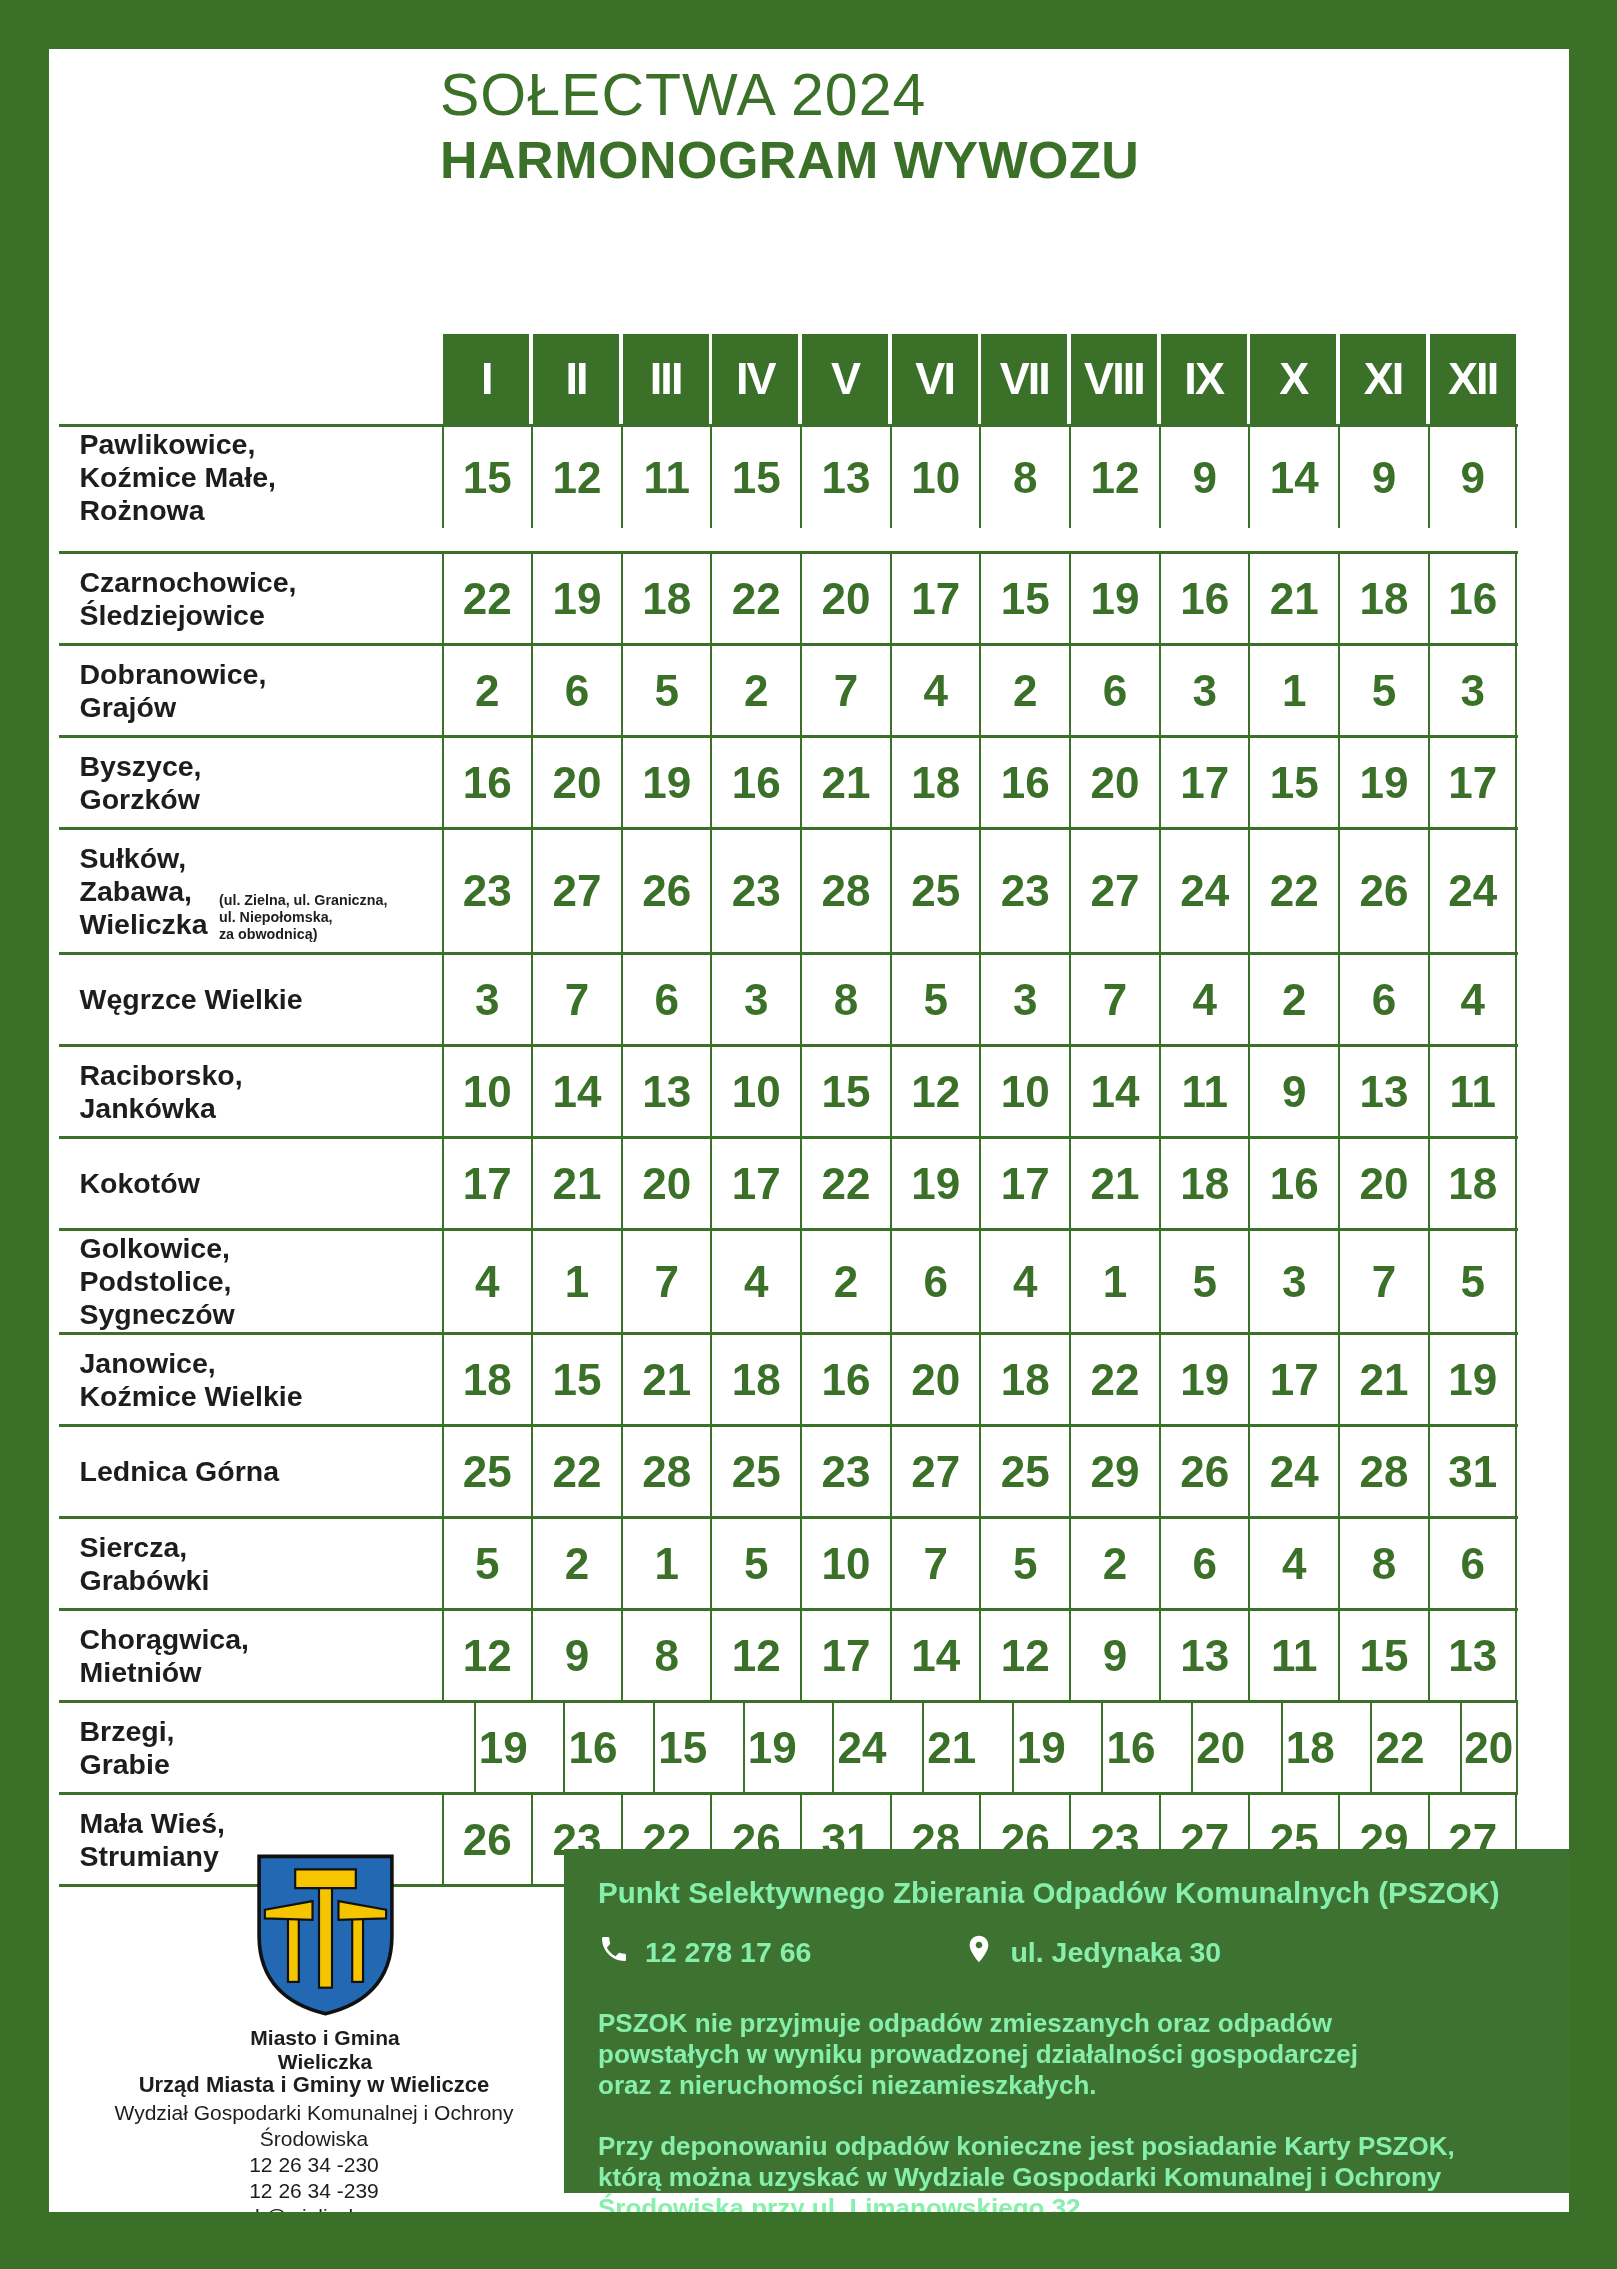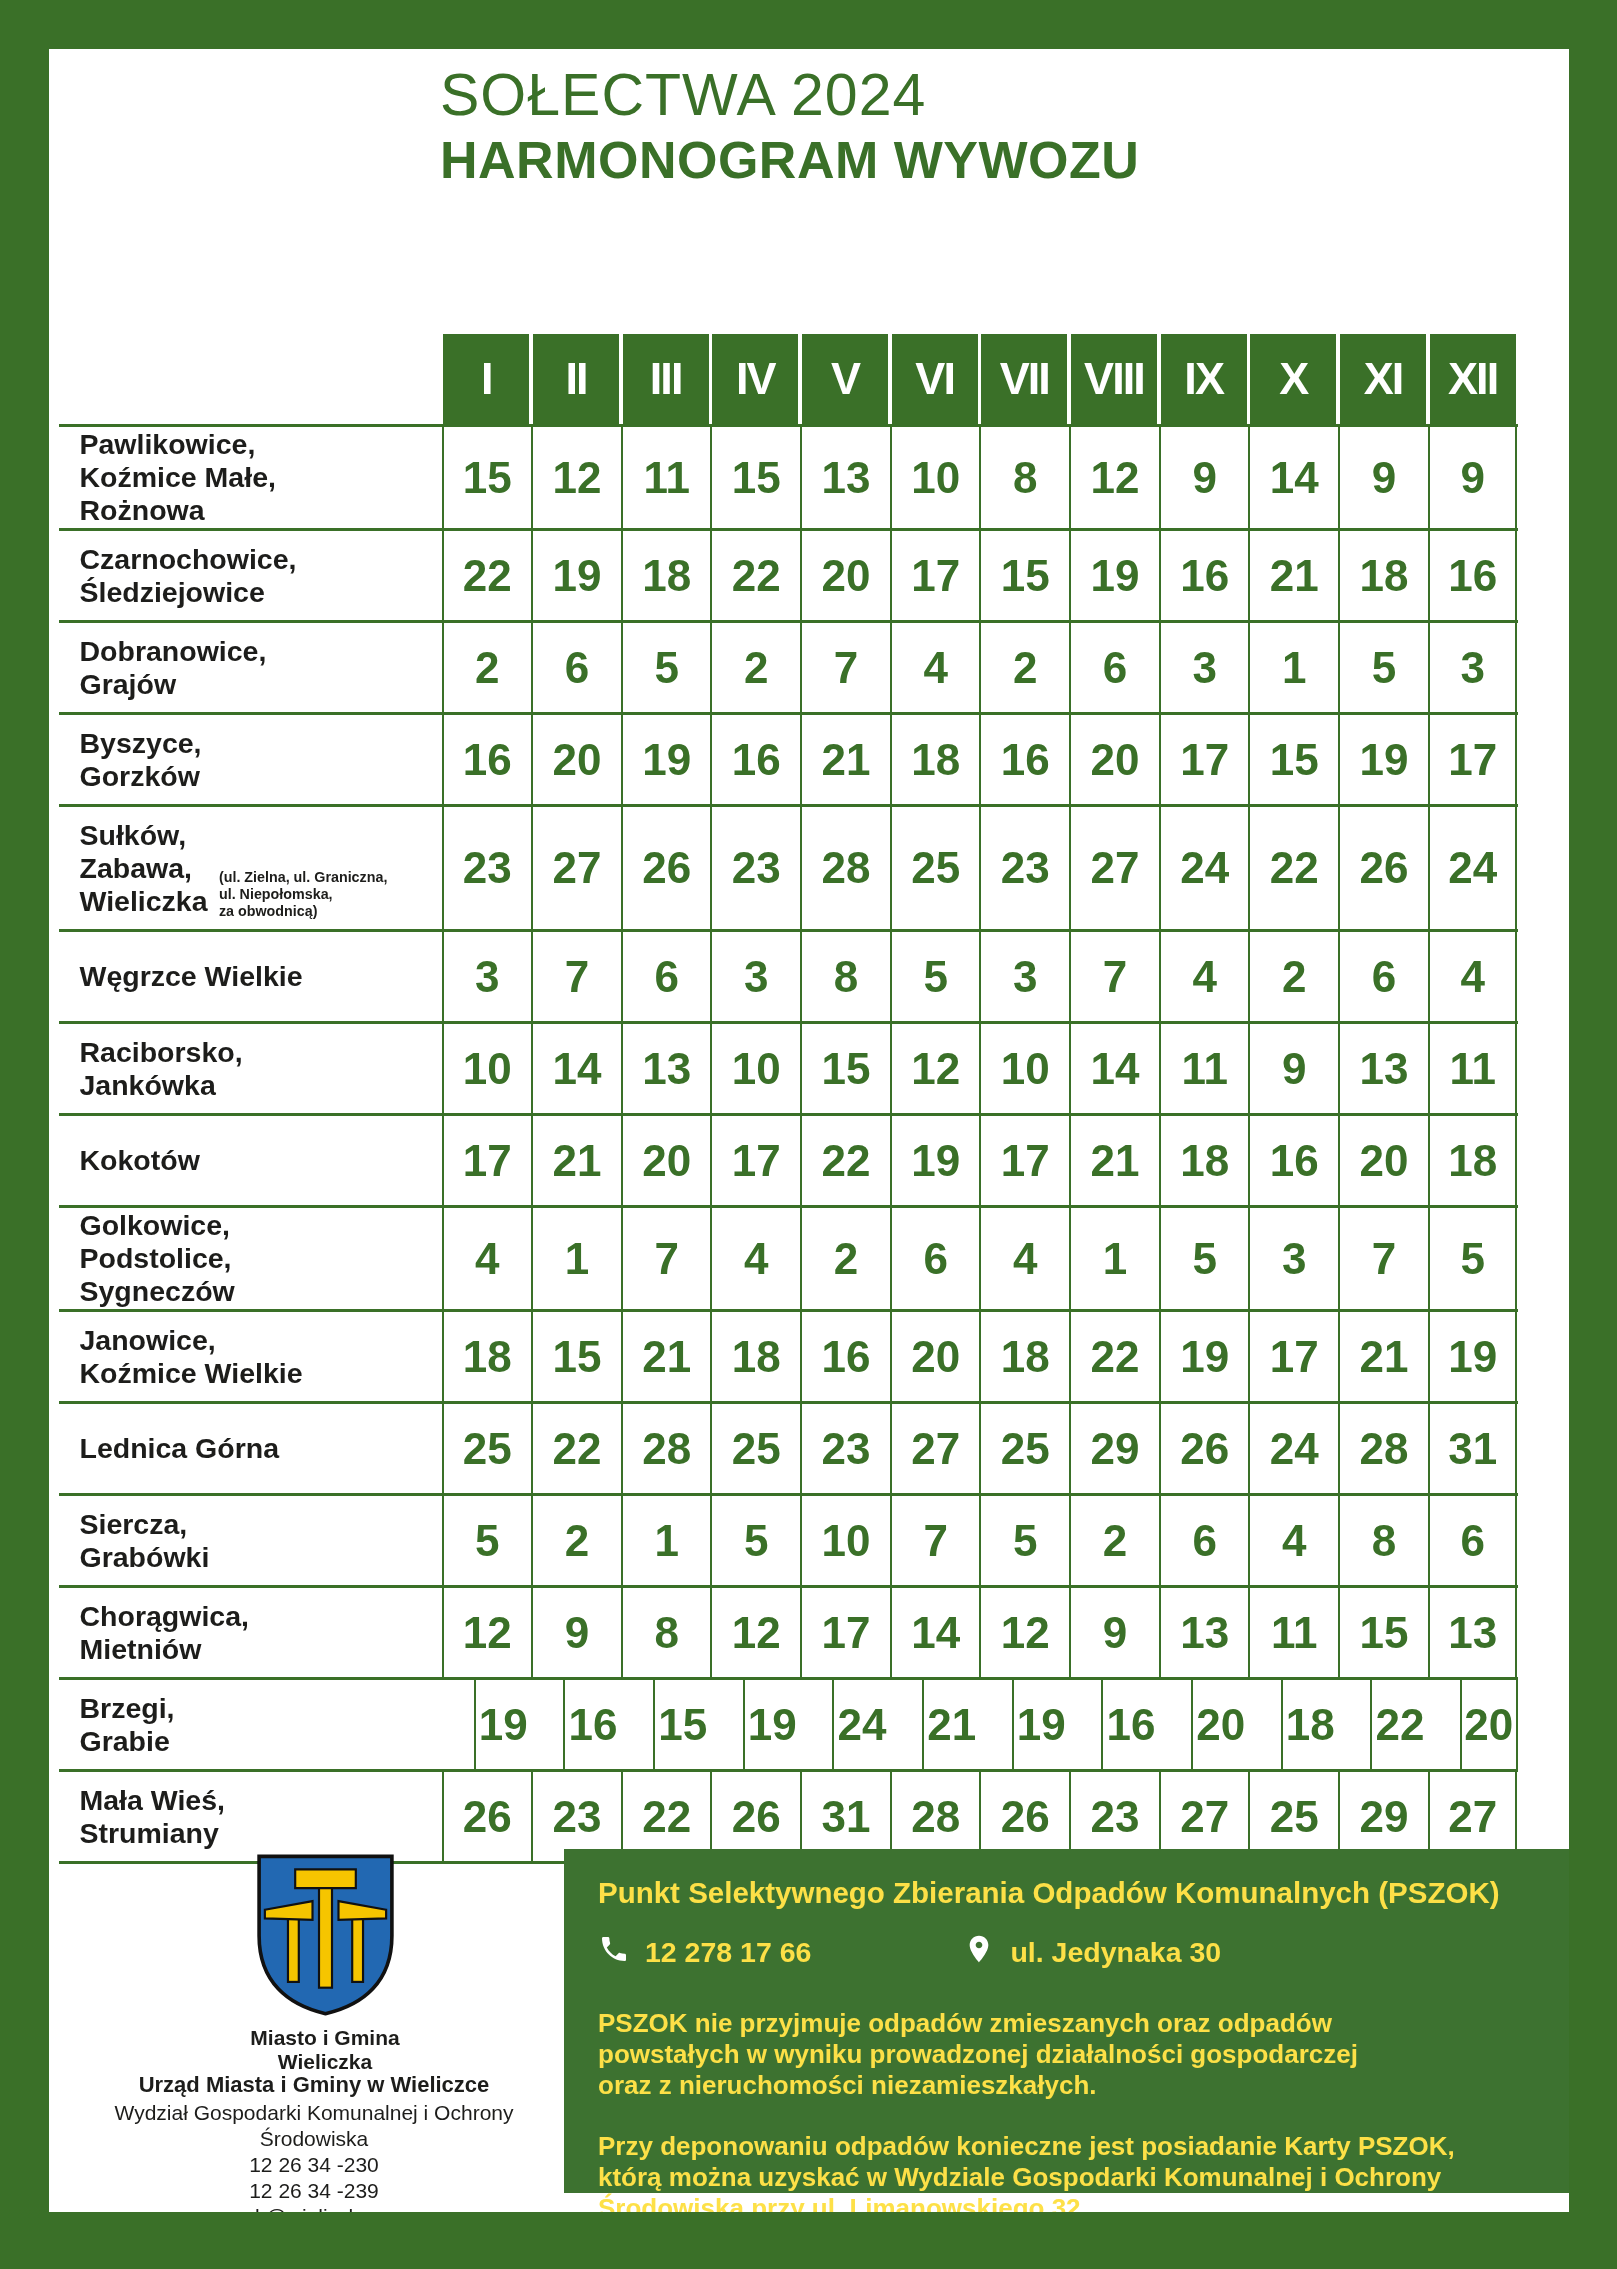--- a/index.html
+++ b/index.html
@@ -57,21 +57,21 @@
   .row > .dcell:last-child{border-right:2.9px solid var(--g);}
   
   .crest-block{position:absolute;left:162px;top:1803px;width:228px;text-align:center;}
   .crest-block svg{display:block;margin:0 auto;}
   .crest-caption{font-size:21px;font-weight:700;color:var(--blk);margin-top:7.6px;}
   .office{position:absolute;left:27px;top:2022px;width:476px;text-align:center;color:var(--blk);}
   .office-title{font-size:22px;font-weight:700;line-height:27px;}
   .office-lines{font-size:21px;font-weight:400;line-height:26px;white-space:pre-line;margin-top:1.9px;}
   .pszok{
     position:absolute;left:515px;top:1800px;width:1041px;height:344px;
-    box-sizing:border-box;background:var(--gbox);color:#fde047;
+    box-sizing:border-box;background:var(--gbox);color:#86efac;
     padding:27px 34px;
   }
   .p-title{font-size:29.5px;font-weight:700;letter-spacing:0px;}
   .p-contacts{display:flex;align-items:center;margin-top:23px;font-size:28.5px;font-weight:700;}
   .p-contacts .txt{margin-left:15px;}
   .p-pin{margin-left:152px;}
   .p-para{margin-top:36px;font-size:26px;font-weight:700;line-height:31px;white-space:pre-line;}
   .p-para.second{margin-top:30px;}
 </style>
 </head>
@@ -114,21 +114,21 @@
           <div class="dcell">15</div>
           <div class="dcell">13</div>
           <div class="dcell">10</div>
           <div class="dcell">8</div>
           <div class="dcell">12</div>
           <div class="dcell">9</div>
           <div class="dcell">14</div>
           <div class="dcell">9</div>
           <div class="dcell">9</div>
         </div>
-        <div class="row" style="height: 89px;">
+        <div class="row" style="height: 89px; margin-top: 23px;">
           <div class="ncell">
             <span class="nm">Czarnochowice,
 Śledziejowice</span>
           </div>
           <div class="dcell">22</div>
           <div class="dcell">19</div>
           <div class="dcell">18</div>
           <div class="dcell">22</div>
           <div class="dcell">20</div>
           <div class="dcell">17</div>

